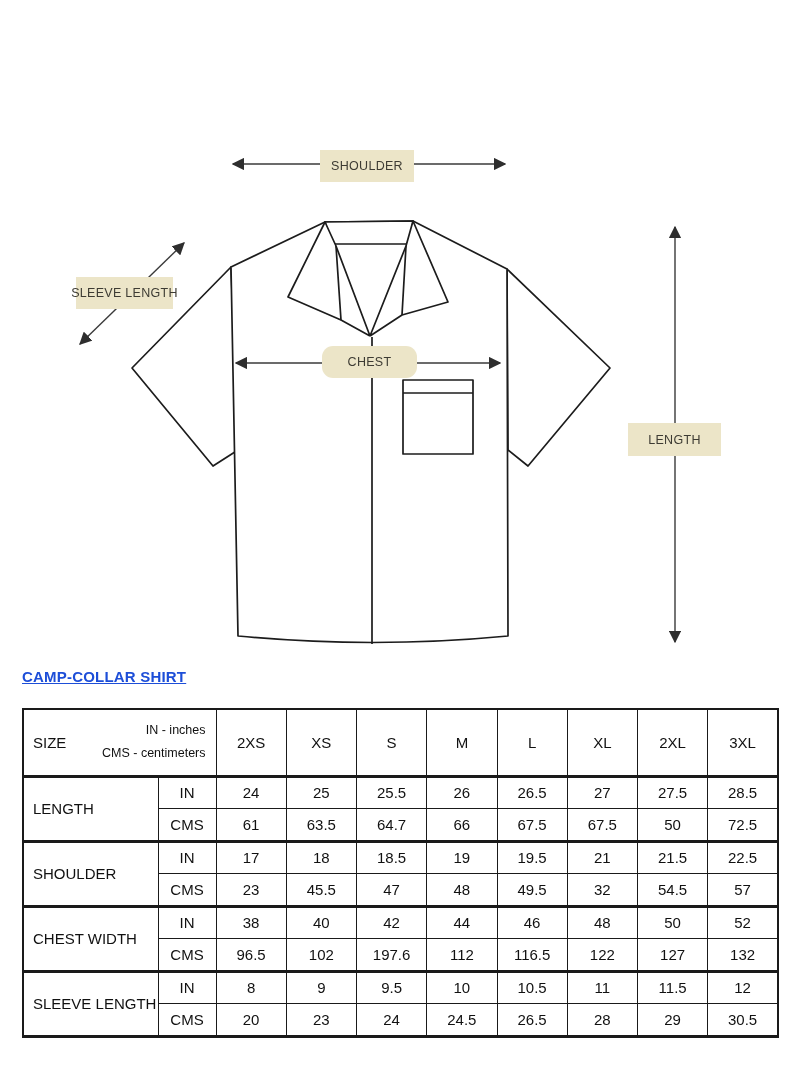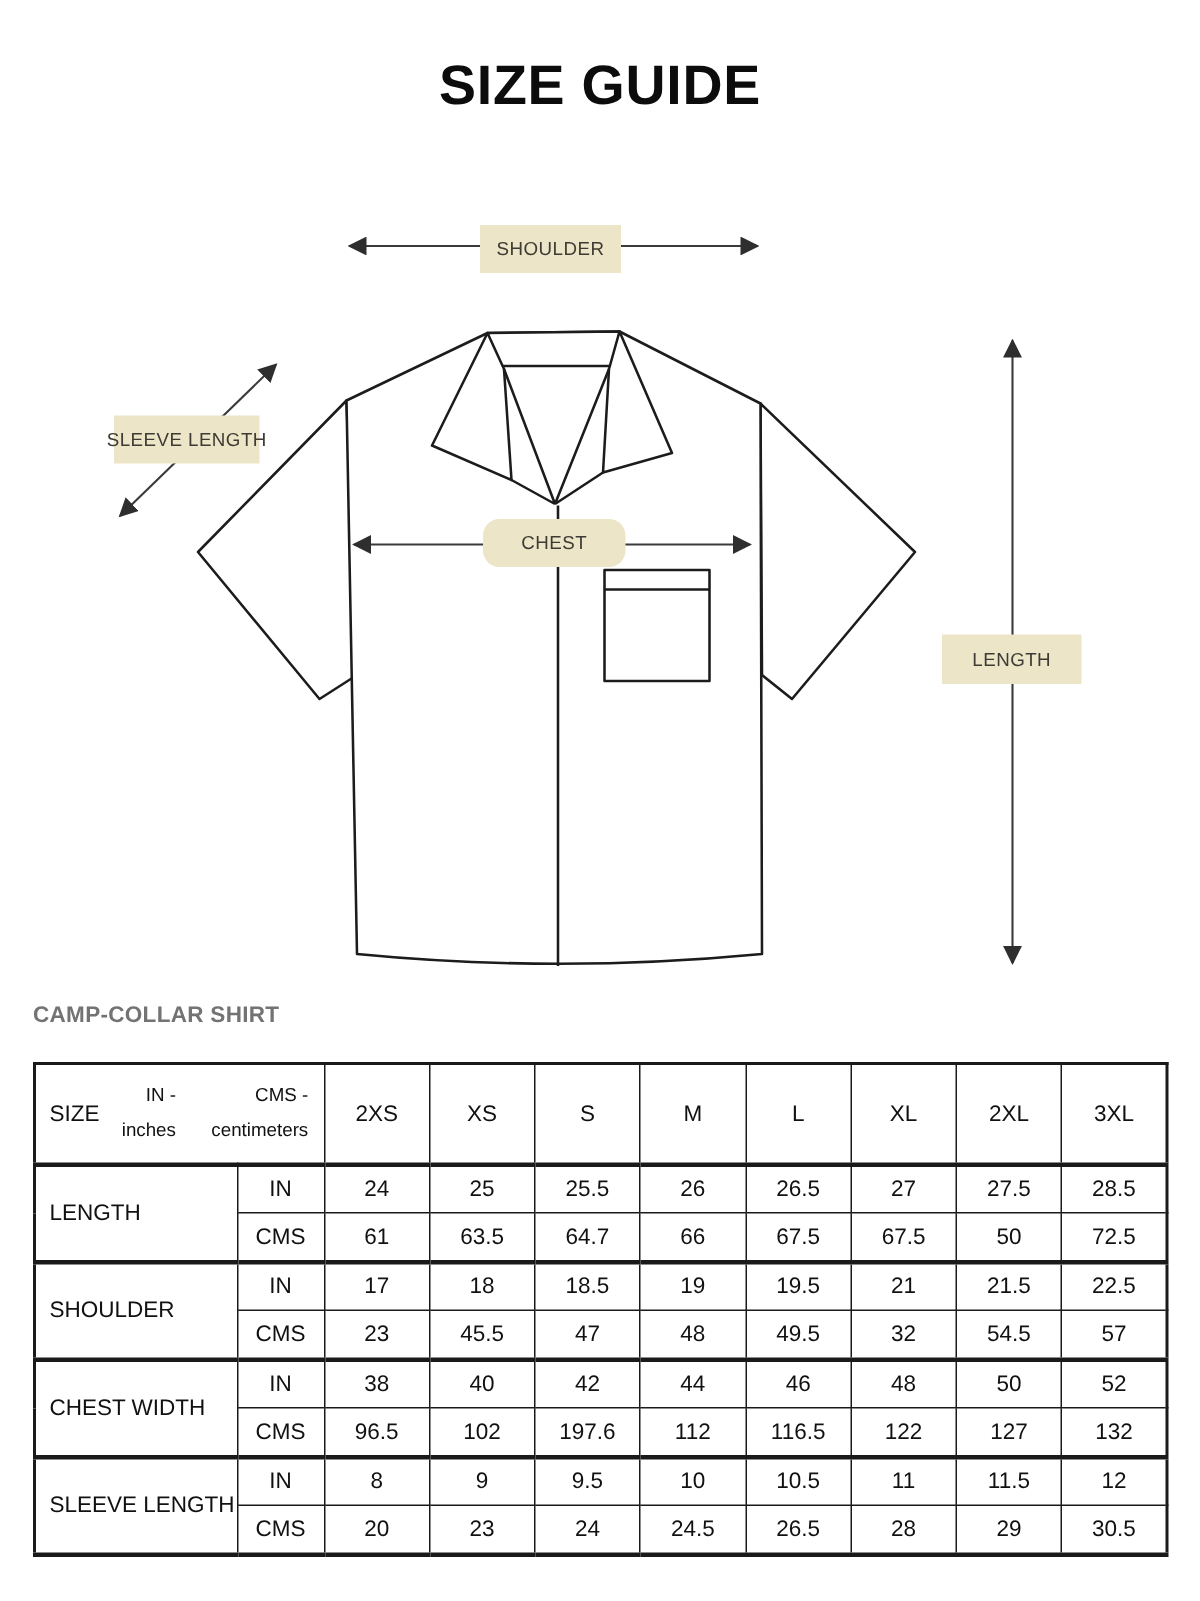--- a/index.html
+++ b/index.html
@@ -22,49 +22,48 @@
     font-size:12.5px;letter-spacing:.3px;display:flex;align-items:center;justify-content:center;
     white-space:nowrap;
   }
   #label-shoulder{left:320px;top:150px;width:94px;height:32px;}
   #label-sleeve-length{left:76px;top:277px;width:97px;height:32px;}
   #label-chest{left:322px;top:346px;width:95px;height:32px;border-radius:11px;}
   #label-length{left:628px;top:423px;width:93px;height:33px;}
 
   .product-heading{
     position:absolute;top:668px;left:22px;margin:0;
-    font-size:15px;font-weight:bold;letter-spacing:.2px;color:#737373;
+    font-size:15px;font-weight:bold;letter-spacing:.2px;color:#1d4ed8;text-decoration:underline;
   }
   table.size-table{
     position:absolute;top:708px;left:22px;width:755px;
     border-collapse:collapse;table-layout:fixed;
     font-size:15px;color:#111;border:2px solid #1a1a1a;
   }
   .size-table th,.size-table td{
     border:1.5px solid #1a1a1a;font-weight:normal;text-align:center;
     padding:0;overflow:hidden;
   }
   .size-table thead tr{height:67px;}
   .size-table thead th{border-bottom-width:3px;}
   .size-table tbody tr{height:32.5px;}
   .size-table td.row-label{text-align:left;padding-left:9px;border-bottom-width:3px;}
   .size-table tr.group-end td{border-bottom-width:3px;}
   th.corner .corner-inner{
     display:flex;justify-content:space-between;align-items:center;
     padding:0 10px 0 9px;height:100%;
   }
   .corner-size{font-size:15px;}
-  .legend{display:flex;text-align:right;font-size:12.5px;line-height:1.9;}
+  .legend{display:flex;flex-direction:column;text-align:right;font-size:12.5px;line-height:1.9;}
 </style>
 </head>
 <body>
 
 <div class="page">
 
-  <h1 class="title">SIZE GUIDE</h1>
 
   <div class="diagram">
     <svg width="800" height="665" viewBox="0 0 800 665">
       <defs>
         <marker id="ah" viewBox="0 0 10 10" markerWidth="9" markerHeight="9" refX="9" refY="5" orient="auto-start-reverse">
           <path d="M0,0 L10,5 L0,10 Z" fill="#2e2e2e"></path>
         </marker>
       </defs>
 
       <g stroke="#1c1c1c" stroke-width="1.7" fill="#ffffff" stroke-linejoin="round">

